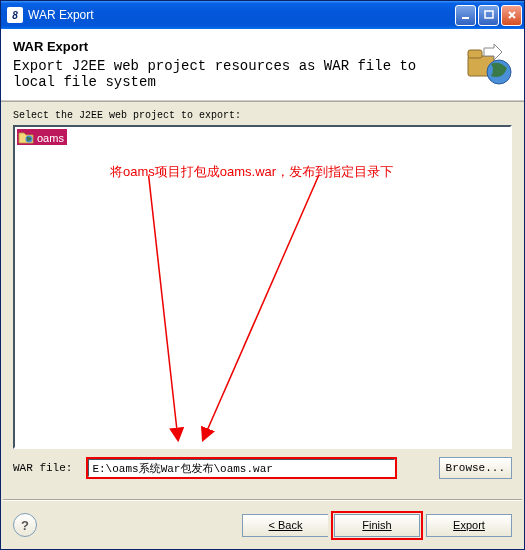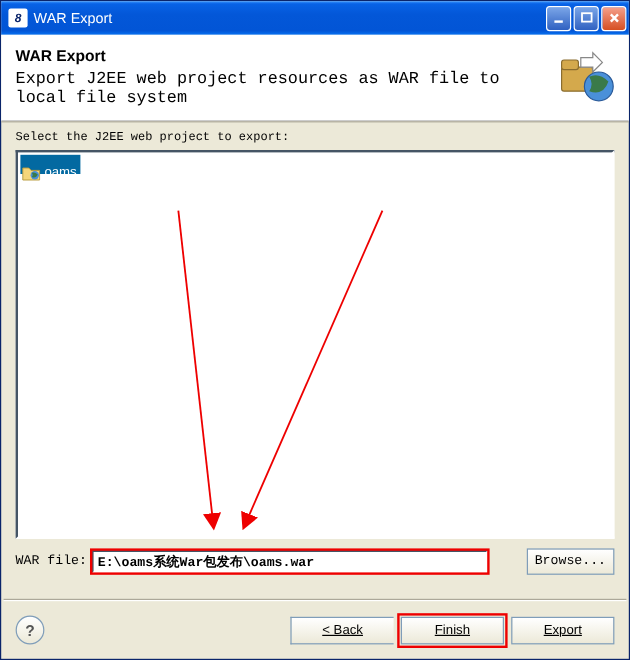--- a/index.html
+++ b/index.html
@@ -21,29 +21,29 @@
   .header-title { font-size: 13px; font-weight: bold; margin-bottom: 4px; }
   .header-desc { font-size: 14px; font-family: "Courier New", monospace; }
   .header-icon { width: 46px; height: 46px; position: relative; }
   
   .body-sep { height: 1px; background: #aca899; }
   
   .content { padding: 8px 12px 10px 12px; flex: 1; display: flex; flex-direction: column; position: relative; }
   .select-label { font-size: 10px; font-family: "Courier New", monospace; margin-bottom: 4px; }
   
   .project-list { flex: 1; background: #fff; border: 2px inset #fff; border-top-color: #7f9db9; border-left-color: #7f9db9; padding: 2px; position: relative; overflow: hidden; }
-  .project-item { display: inline-flex; align-items: center; gap: 3px; background: #0369a1; color: #fff; padding: 14px 3px 1px 1px; font-size: 11px; height: 16px; }
+  .project-item { display: inline-flex; align-items: flex-end; gap: 3px; background: #be185d; color: #fff; padding: 14px 3px 1px 1px; font-size: 11px; height: 16px; }
   .project-item .folder-icon { width: 16px; height: 14px; }
   
   .annotation-text { position: absolute; left: 95px; top: 36px; color: #e00; font-size: 13px; font-family: SimSun, sans-serif; z-index: 5; }
   .annotation-svg { position: absolute; left: 0; top: 0; width: 100%; height: 100%; pointer-events: none; z-index: 4; }
   
-  .path-row { display: flex; align-items: center; gap: 4px; margin: 8px 0 10px 0; }
+  .path-row { display: flex; align-items: center; gap: 15px; margin: 8px 0 10px 0; }
   .path-label { font-size: 11px; font-family: "Courier New", monospace; white-space: nowrap; }
-  .path-input { flex: 1; height: 20px; font-size: 11px; font-family: "Courier New", monospace; padding: 1px 3px; border: 2px inset #fff; border-top-color: #7f9db9; border-left-color: #7f9db9; background: #fff; outline: 2px solid #e00; outline-offset: -1px; font-weight: bold; }
+  .path-input { flex: 1; height: 20px; font-size: 11px; font-family: "Courier New", monospace; padding: 1px 3px; border: 2px inset #fff; border-top-color: #7f9db9; border-left-color: #7f9db9; background: #fff; outline: 2px solid #e00; outline-offset: -1px; }
   .browse-btn { height: 22px; font-size: 11px; font-family: "Courier New", monospace; padding: 0 6px; border: 1px solid #7f9db9; background: linear-gradient(to bottom, #fff, #ece9d8); cursor: pointer; margin-left: 28px; }
   
   .sep2 { height: 2px; border-top: 1px solid #aca899; border-bottom: 1px solid #fff; margin: 0 2px; }
   
   .footer { display: flex; align-items: center; padding: 12px; gap: 6px; }
   .help-btn { width: 24px; height: 24px; border: 1px solid #7f9db9; border-radius: 50%; background: linear-gradient(to bottom, #fff, #ece9d8); display:flex; align-items:center; justify-content:center; font-size:13px; color:#555; font-weight:bold; cursor:pointer; margin-right: auto; }
   .wiz-btn { height: 23px; width: 86px; font-size: 11px; font-family: Liberation Sans, sans-serif; border: 1px solid #7f9db9; background: linear-gradient(to bottom, #fff, #ece9d8); cursor: pointer; text-decoration: underline; text-decoration-style: solid; display:flex; align-items:center; justify-content:center; }
   .wiz-btn.disabled { color: #aca899; cursor: default; }
   .wiz-btn.finish { outline: 2px solid #e00; outline-offset: 1px; }
   .pair { display:flex; }
@@ -101,20 +101,21 @@
         <span class="folder-icon">
           <svg viewBox="0 0 16 14" width="16" height="14">
             <path d="M1 3 L6 3 L8 5 L15 5 L15 13 L1 13 Z" fill="#f5d67a" stroke="#b89b3e" stroke-width="0.8"></path>
             <circle cx="11" cy="9" r="3.5" fill="#4a90d9"></circle>
             <path d="M8.5 7 Q11 6 13.5 8.5 Q12 12 8.5 10.5 Q10 9 8.5 7" fill="#3a7a49"></path>
           </svg>
         </span>
         <span>oams</span>
       </div>
       
+      <div class="annotation-text">将oams项目打包成oams.war，发布到指定目录下</div>
       
       <svg class="annotation-svg" viewBox="0 0 489 330" preserveAspectRatio="none">
         <defs>
           <marker id="ah" markerWidth="10" markerHeight="10" refX="8" refY="5" orient="auto">
             <path d="M0 0 L10 5 L0 10 Z" fill="#e00"></path>
           </marker>
         </defs>
         <line x1="132" y1="50" x2="161" y2="322" stroke="#e00" stroke-width="1.5" marker-end="url(#ah)"></line>
         <line x1="300" y1="50" x2="186" y2="322" stroke="#e00" stroke-width="1.5" marker-end="url(#ah)"></line>
       </svg>

